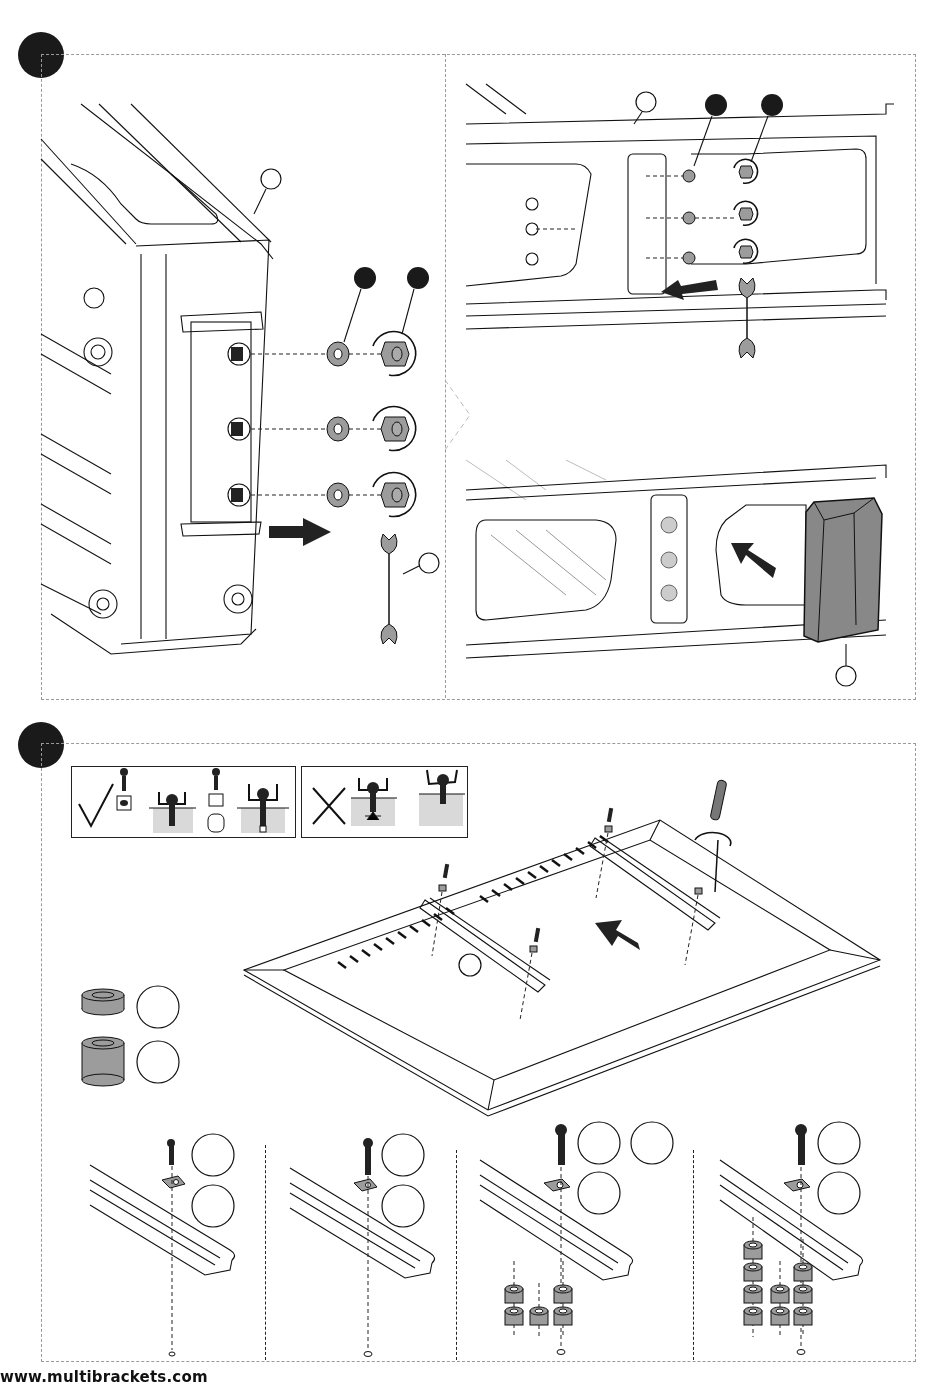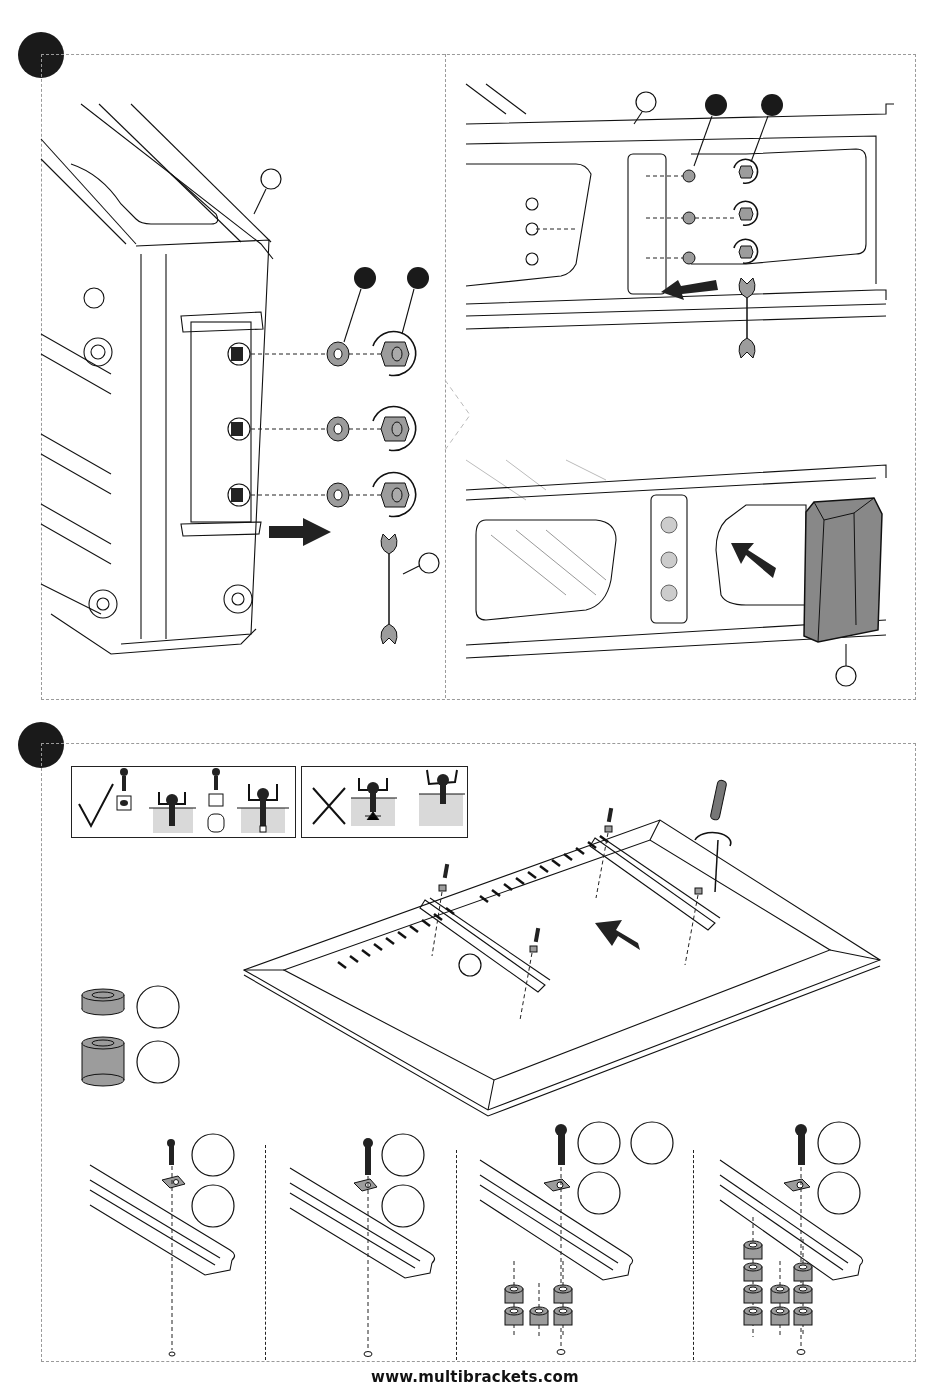--- a/index.html
+++ b/index.html
@@ -1,20 +1,20 @@
 <!DOCTYPE html>
 <html><head>
 <meta charset="utf-8">
 <style>
   html,body{margin:0;padding:0;background:#fff;}
   body{width:950px;height:1392px;position:relative;overflow:hidden;font-family:"DejaVu Sans",sans-serif;}
   .abs{position:absolute;}
   .step-badge{position:absolute;width:46px;height:46px;border-radius:50%;background:#1a1a1a;}
   .panel{position:absolute;border:1px dashed #9a9a9a;}
-  .footer{position:absolute;left:0;width:950px;top:1368px;text-align:center;font-weight:bold;font-size:15px;color:#111;letter-spacing:0.2px;}
+  .footer{position:absolute;left:0;width:950px;top:1368px;text-align:left;font-weight:bold;font-size:15px;color:#111;letter-spacing:0.2px;}
   svg{position:absolute;overflow:visible;}
   .callout{fill:#fff;stroke:#111;stroke-width:1.2;}
   .callout-filled{fill:#1a1a1a;}
   .ln{fill:none;stroke:#111;stroke-width:1.1;}
   .ln2{fill:none;stroke:#111;stroke-width:1.6;}
   .dash{fill:none;stroke:#222;stroke-width:1;stroke-dasharray:4 3;}
   .grey{fill:#9c9c9c;stroke:#111;stroke-width:1;}
   .lgrey{fill:#d9d9d9;stroke:none;}
   .dark{fill:#222;}
 </style>

